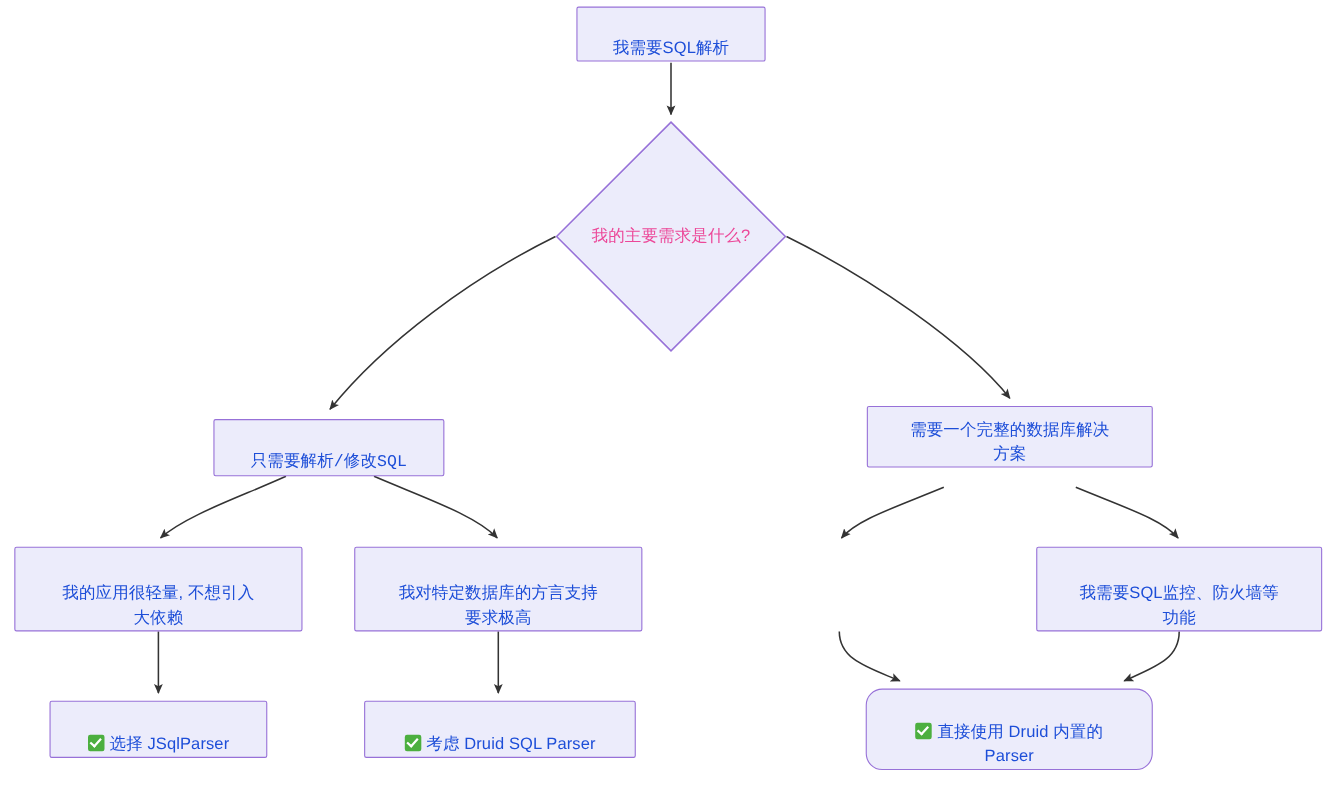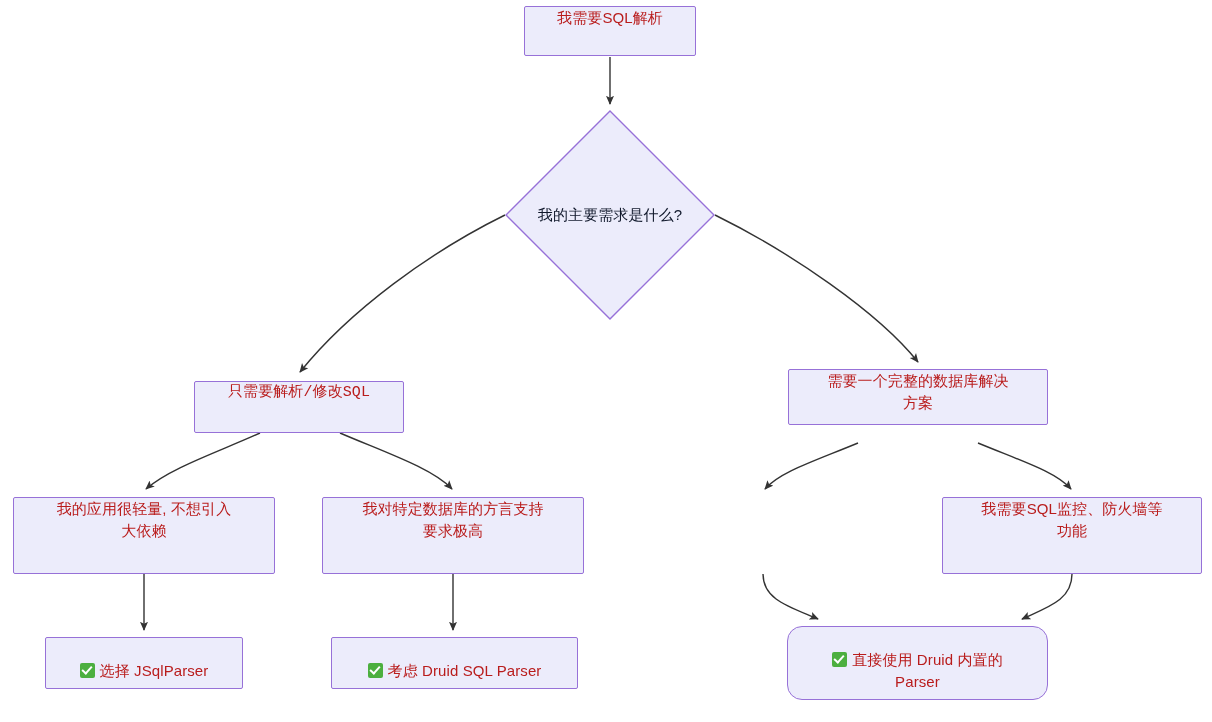--- a/index.html
+++ b/index.html
@@ -25,24 +25,24 @@
     height: 722px;
     pointer-events: none;
   }
   .node {
     position: absolute;
     box-sizing: border-box;
     background: #ececfb;
     border: 1px solid #9771d8;
     border-radius: 2px;
     display: flex;
-    align-items: flex-start;
+    align-items: flex-end;
     justify-content: center;
     text-align: center;
-    color: #b91c1c;
+    color: #1d4ed8;
     font-size: 15px;
     line-height: 22px;
     letter-spacing: 0.1px;
     z-index: 2;
   }
   .node-label {
     display: block;
     padding: 0 10px;
     white-space: pre-line;
   }
@@ -60,21 +60,21 @@
   .decision .decision-label {
     position: absolute;
     left: 0;
     top: 0;
     width: 100%;
     height: 100%;
     display: flex;
     align-items: center;
     justify-content: center;
     text-align: center;
-    color: #0f172a;
+    color: #ec4899;
     font-size: 15px;
     line-height: 22px;
     letter-spacing: 0.1px;
   }
   .check {
     display: inline-block;
     width: 15px;
     height: 15px;
     background: #4caf3f;
     border-radius: 2px;

